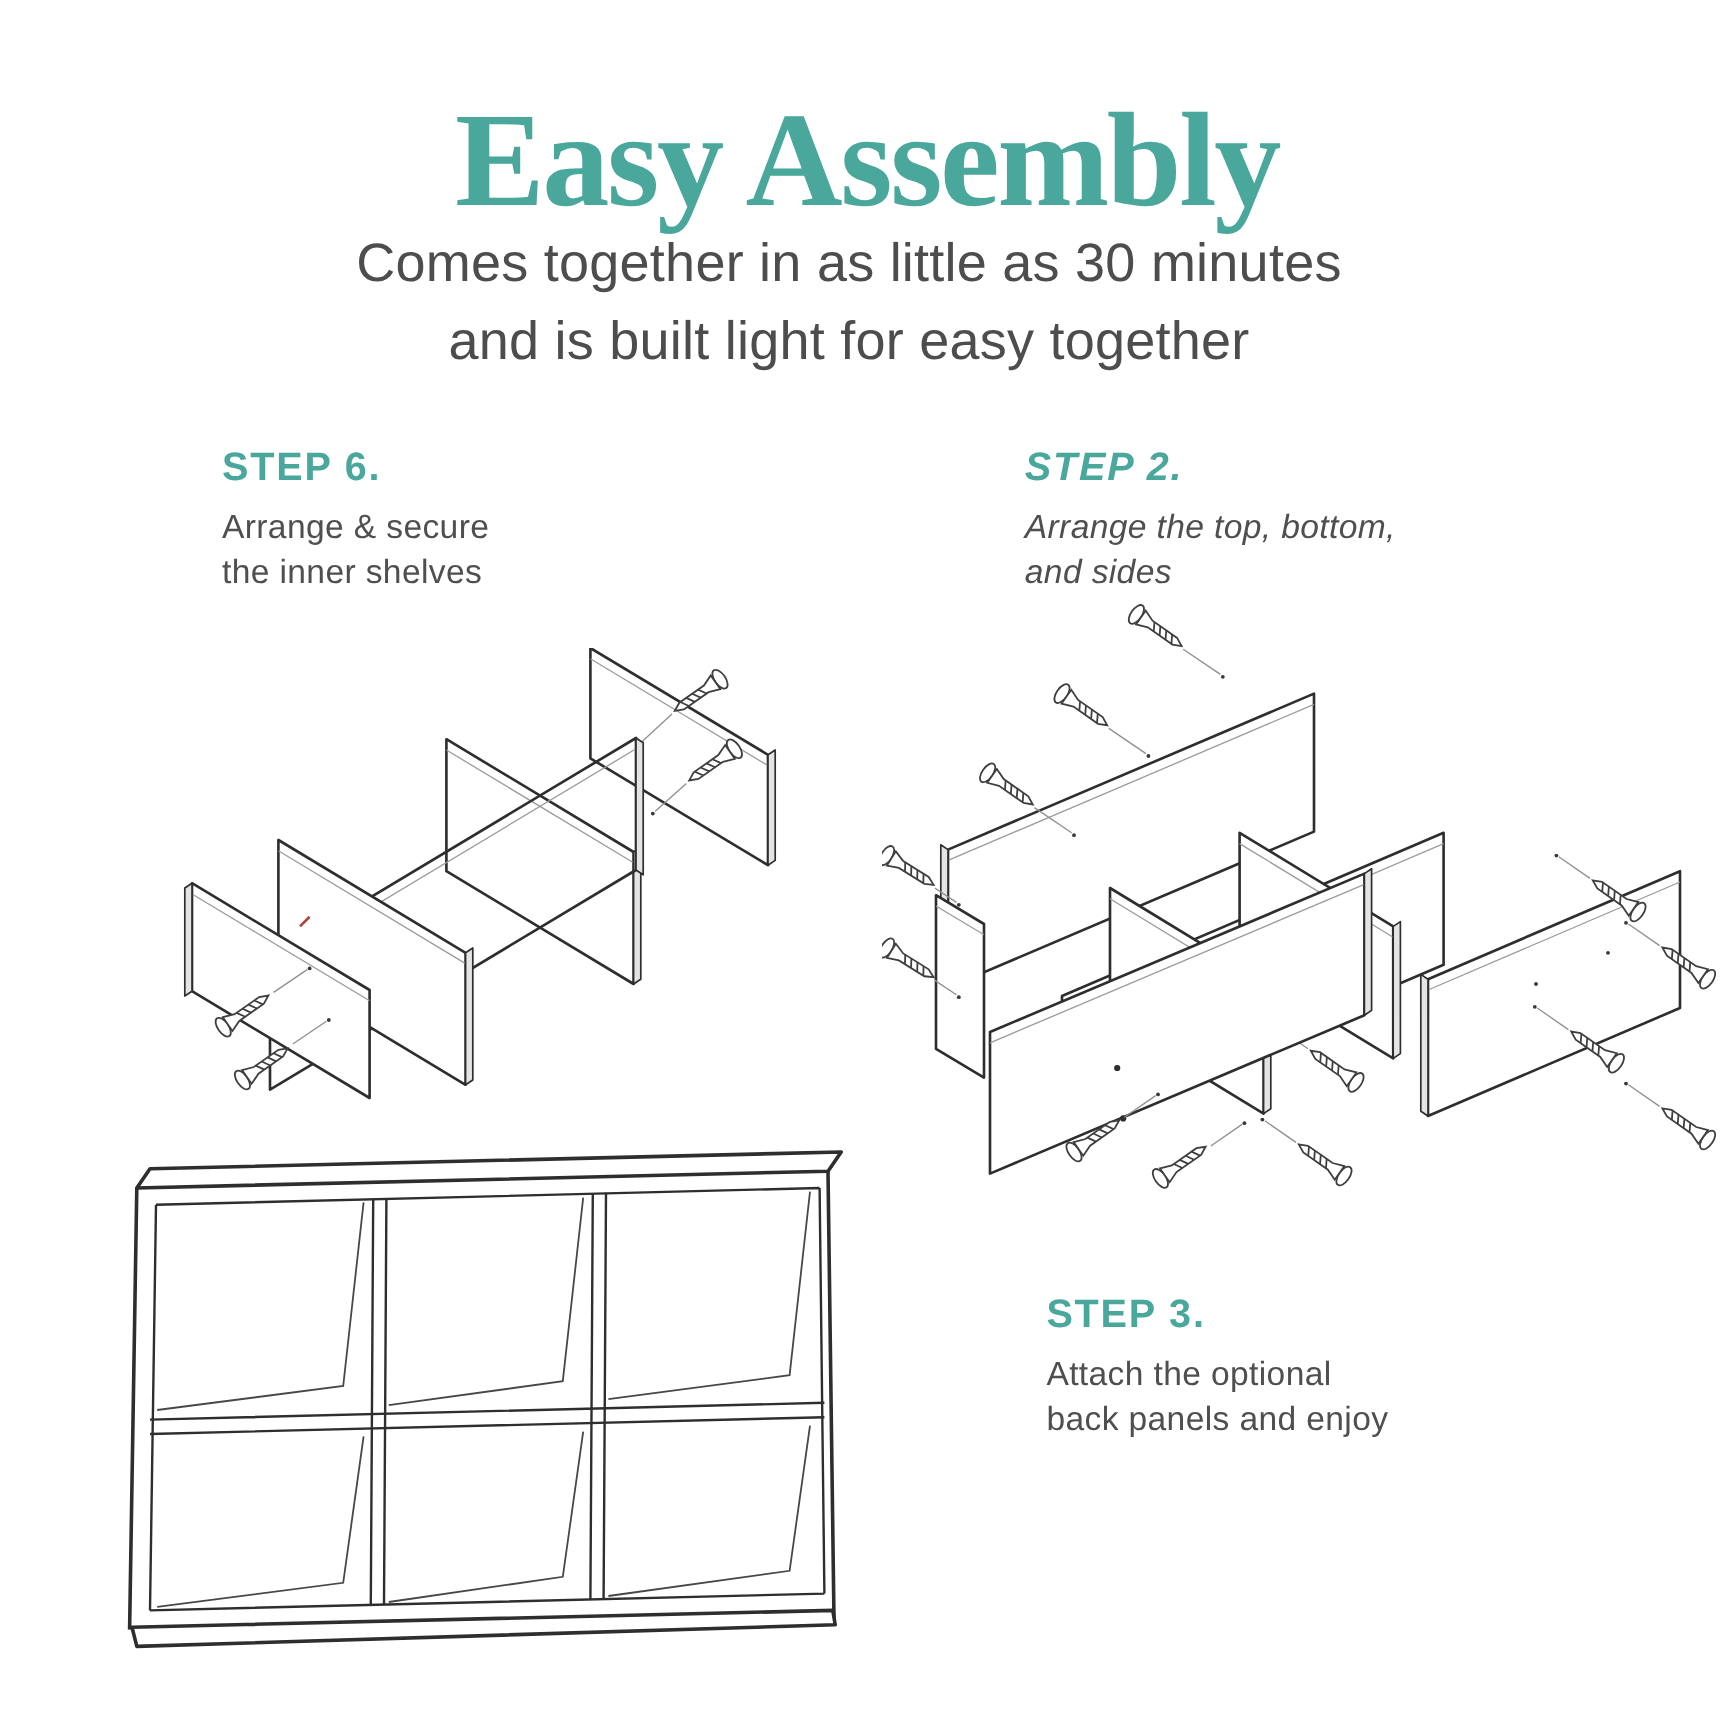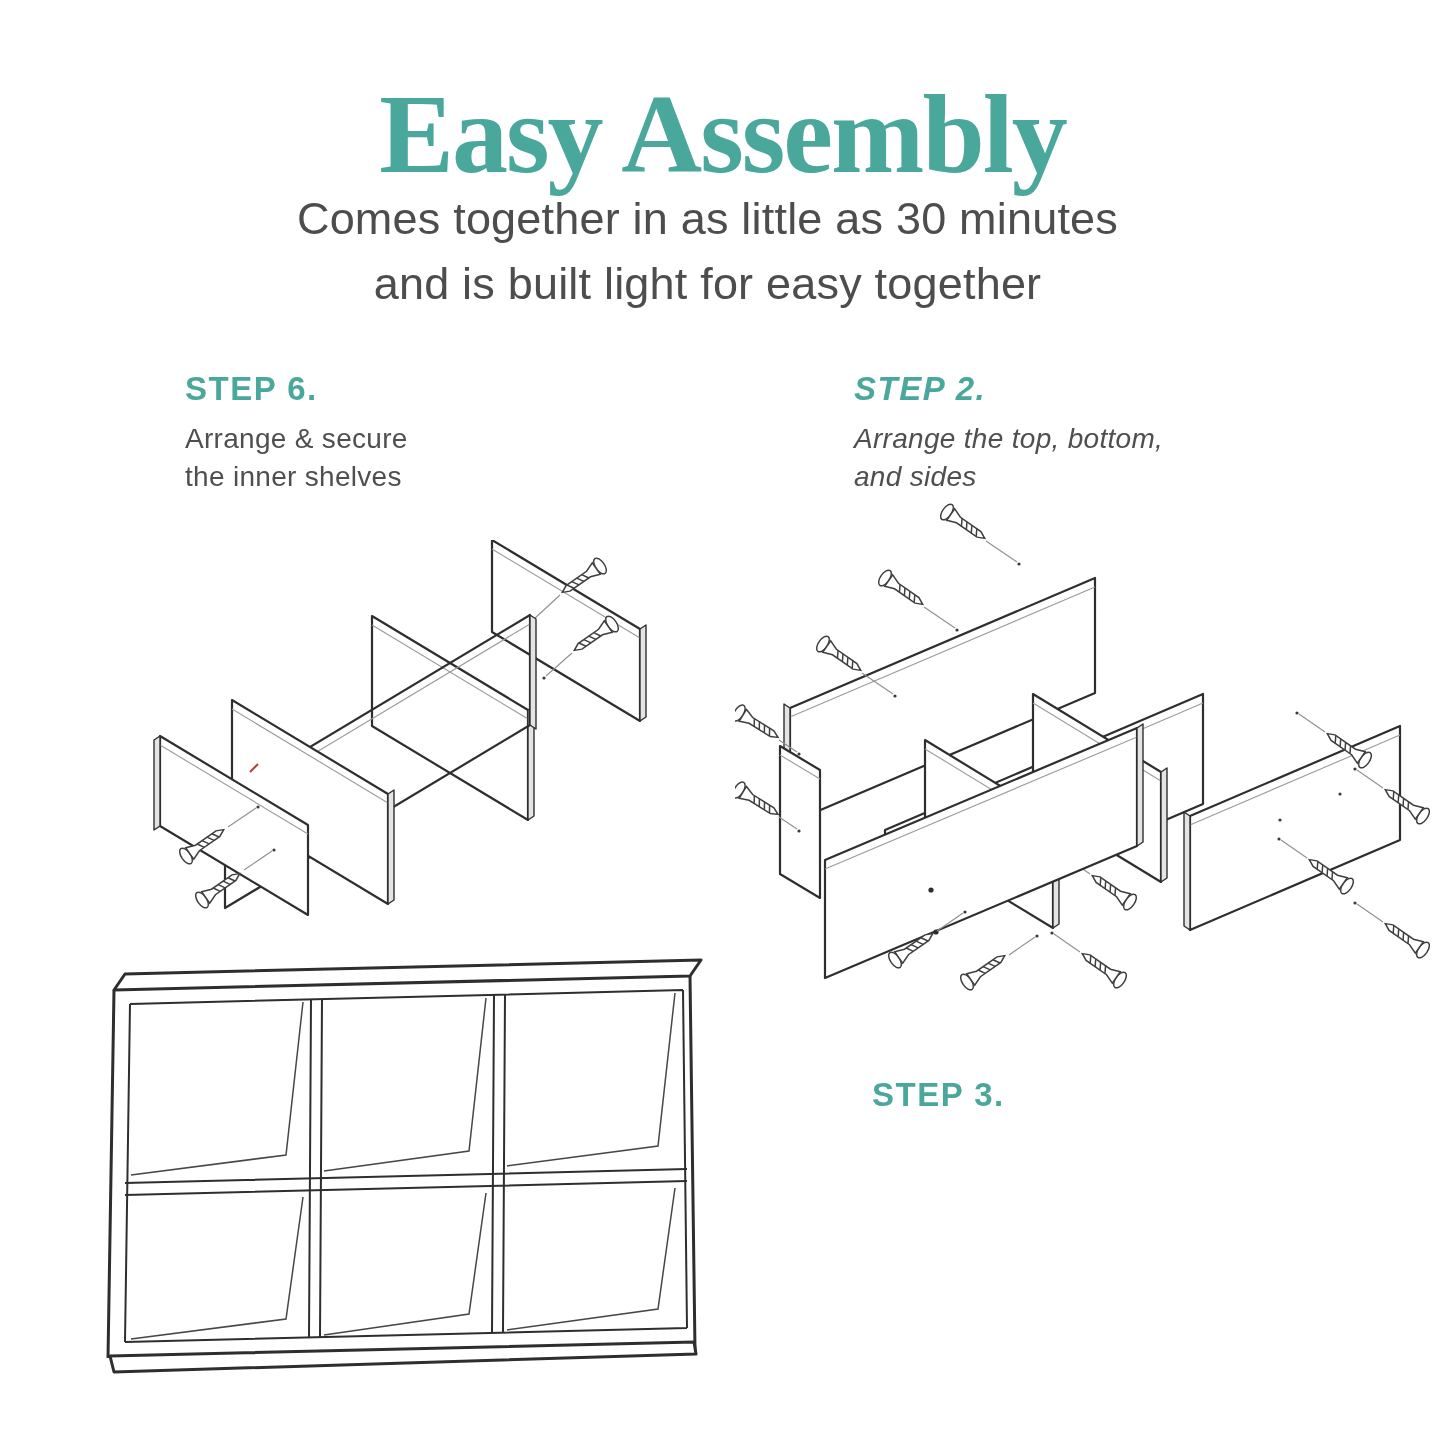--- a/index.html
+++ b/index.html
@@ -76,20 +76,24 @@
 <div class="step" id="step2">
   <div class="step-label">STEP 2.</div>
   <div class="step-desc">
     <div>Arrange the top, bottom,</div>
     <div>and sides</div>
   </div>
 </div>
 
 <div class="step" id="step3">
   <div class="step-label">STEP 3.</div>
+  <div class="step-desc">
+    <div>Attach the optional</div>
+    <div>back panels and enjoy</div>
+  </div>
 </div>
 
 <div class="illus" id="illus1">
 <svg width="530" height="380" viewBox="0 0 530 380">
 
   <g>
     <path class="panel" d="M362,0 L510,89 L510,181 L362,92 Z"></path>
     <path class="thin" d="M362,9 L510,98"></path>
     <path class="edge" d="M510,89 L516,85 L516,177 L510,181 Z"></path>
   </g>

